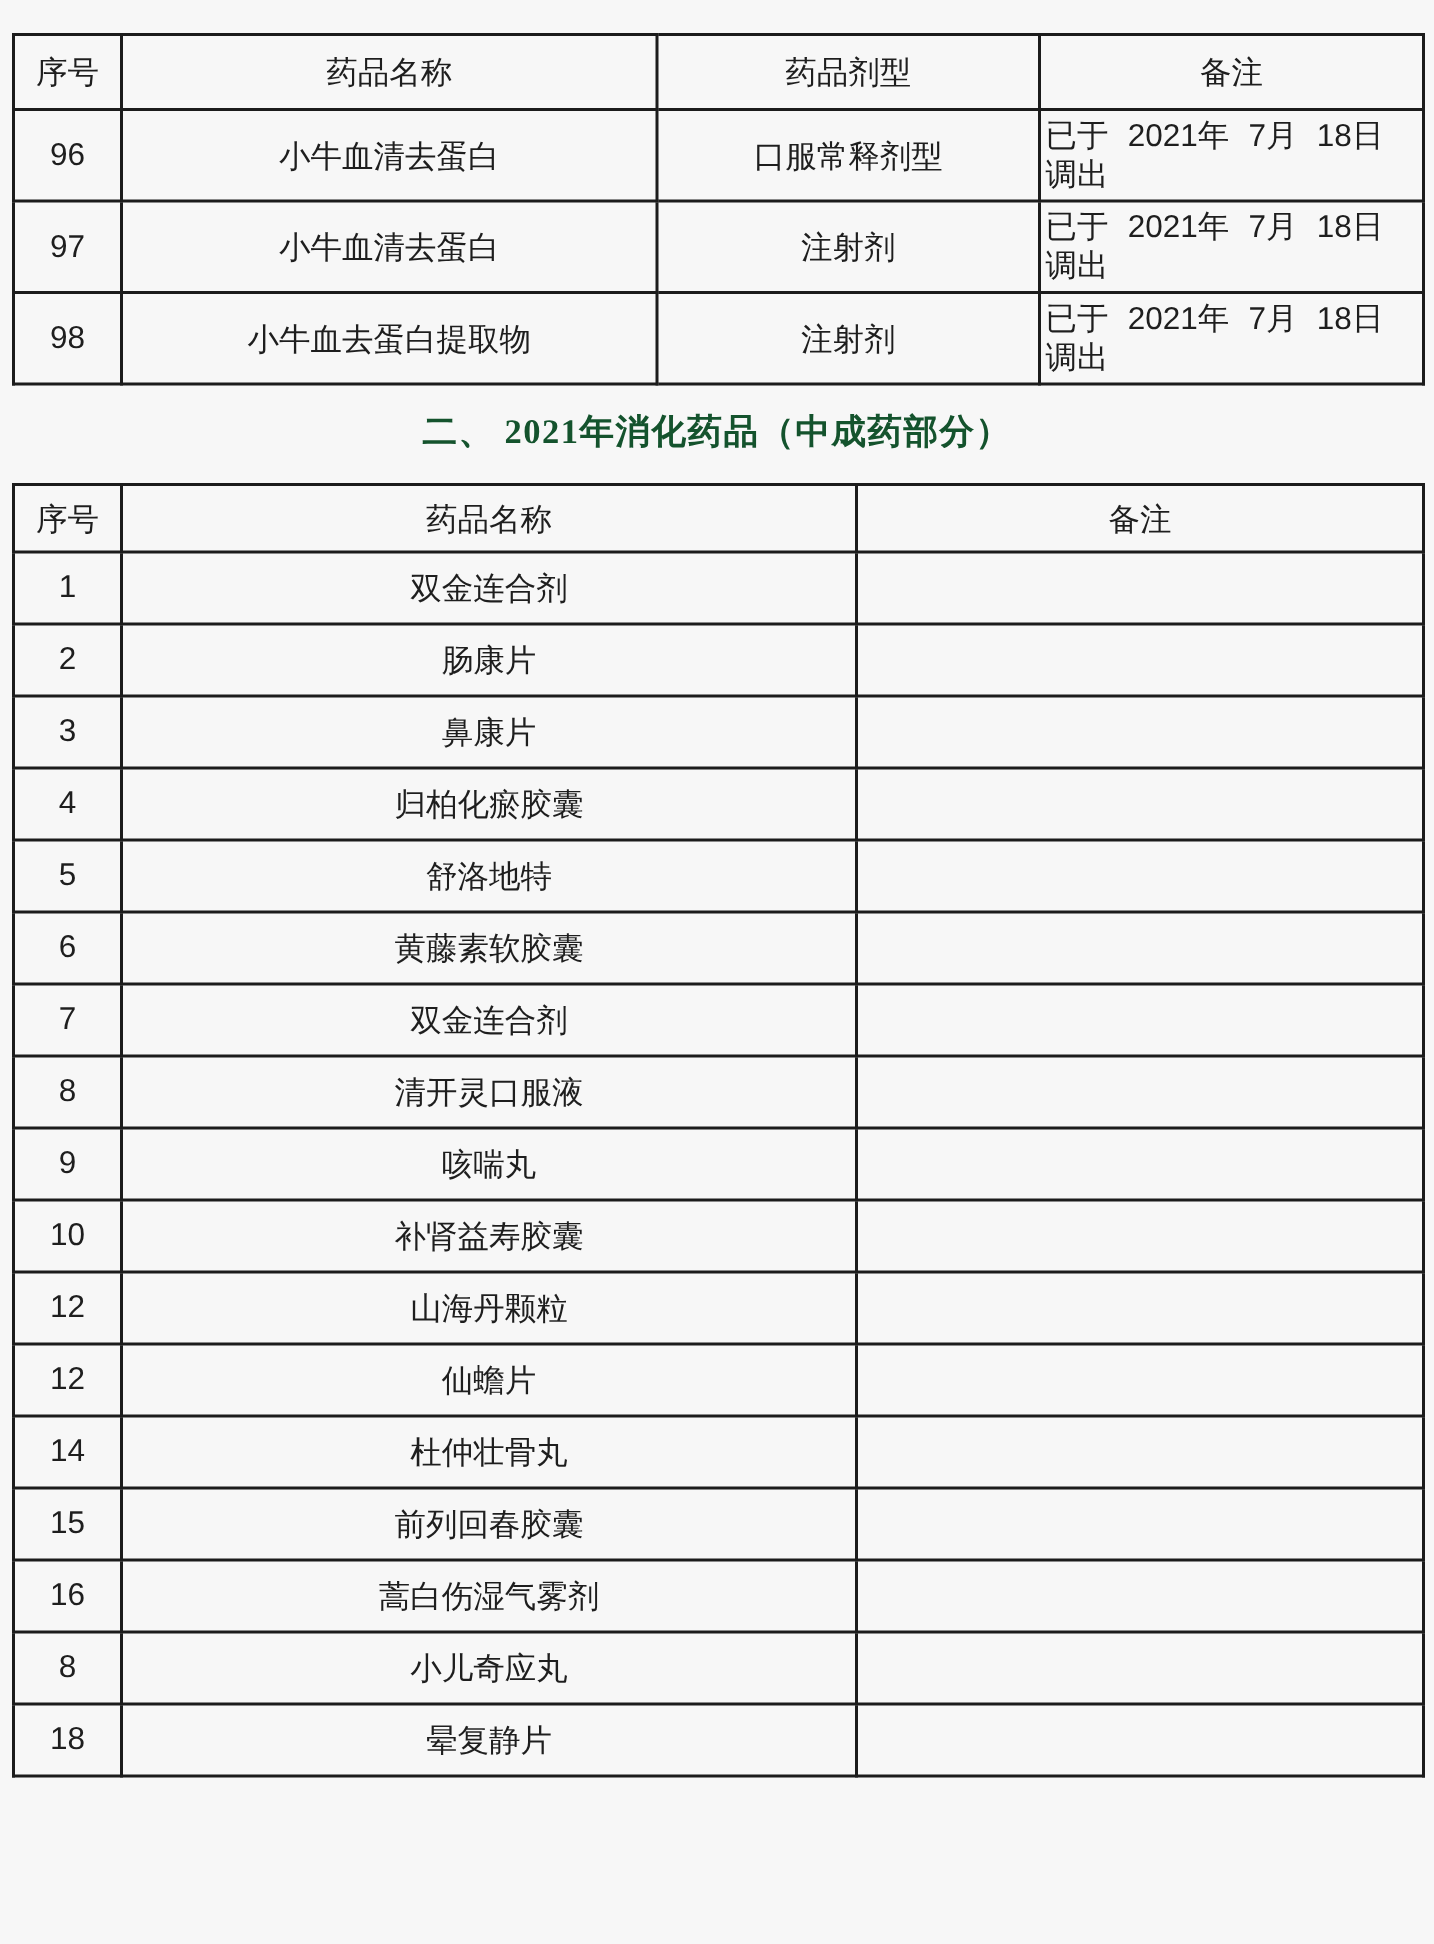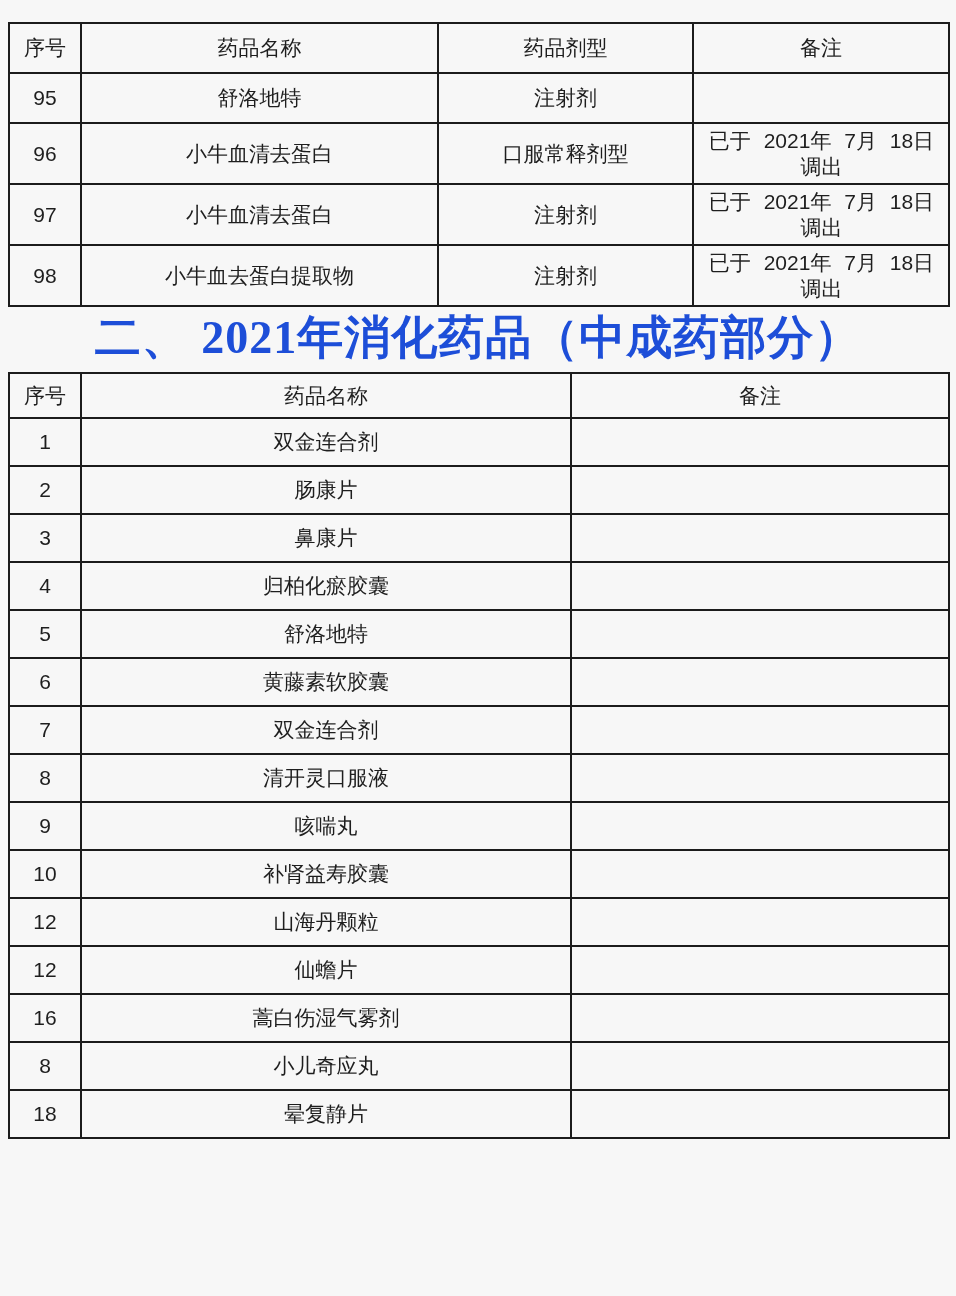--- a/index.html
+++ b/index.html
@@ -34,36 +34,36 @@
     overflow:hidden;
   }
   
   .t1 .hrow{height:50px;}
   .t1 .r-single{height:50px;}
   .t1 .r-double{height:61px;border-radius:18px;}
   
   .t2 .hrow{height:45px;}
   .t2 tr{height:48px;}
   .remark{
-    text-align:center;
+    text-align:left;
     white-space:pre-line;
     line-height:26px;
     padding-left:3px;
     padding-right:2px;
     word-spacing:7px;
   }
   .section-heading{
     height:65px;
     line-height:62px;
     text-align:center;
     font-family:"Liberation Serif","DejaVu Serif",serif;
     font-weight:bold;
-    font-size:46px;
+    font-size:23px;
     letter-spacing:1px;
-    color:#1d4ed8;
+    color:#14532d;
   }
 </style>
 </head>
 <body>
 
 <div class="sheet">
 
   <table class="t1">
     <colgroup>
       <col style="width:72px">
@@ -71,26 +71,20 @@
         <col style="width:255px">
         <col style="width:256px">
     </colgroup>
     <tbody>
         <tr class="hrow">
       <th>序号</th>
       <th>药品名称</th>
       <th>药品剂型</th>
       <th>备注</th>
     </tr>
-    <tr class="r-single">
-      <td>95</td>
-      <td>舒洛地特</td>
-      <td>注射剂</td>
-      <td class="remark"></td>
-    </tr>
     <tr class="r-double">
       <td>96</td>
       <td>小牛血清去蛋白</td>
       <td>口服常释剂型</td>
       <td class="remark">已于 2021年 7月 18日
 调出</td>
     </tr>
     <tr class="r-double">
       <td>97</td>
       <td>小牛血清去蛋白</td>
@@ -176,20 +170,30 @@
       <td>12</td>
       <td>山海丹颗粒</td>
       <td class="remark"></td>
     </tr>
     <tr>
       <td>12</td>
       <td>仙蟾片</td>
       <td class="remark"></td>
     </tr>
     <tr>
+      <td>14</td>
+      <td>杜仲壮骨丸</td>
+      <td class="remark"></td>
+    </tr>
+    <tr>
+      <td>15</td>
+      <td>前列回春胶囊</td>
+      <td class="remark"></td>
+    </tr>
+    <tr>
       <td>16</td>
       <td>蒿白伤湿气雾剂</td>
       <td class="remark"></td>
     </tr>
     <tr>
       <td>8</td>
       <td>小儿奇应丸</td>
       <td class="remark"></td>
     </tr>
     <tr>

